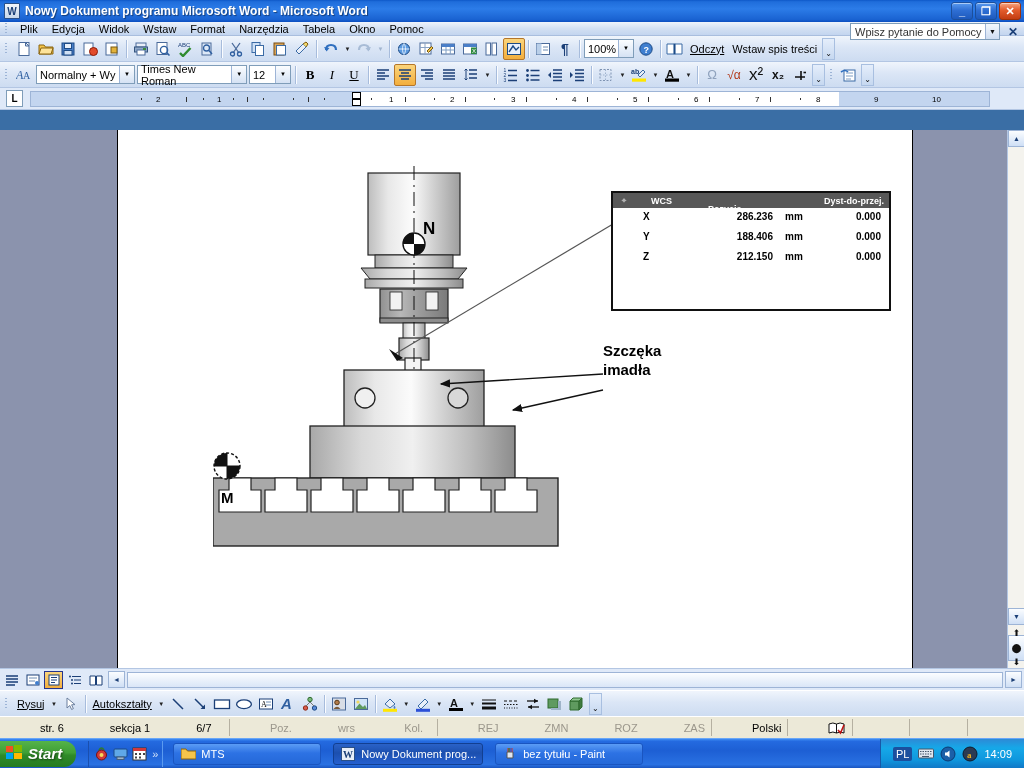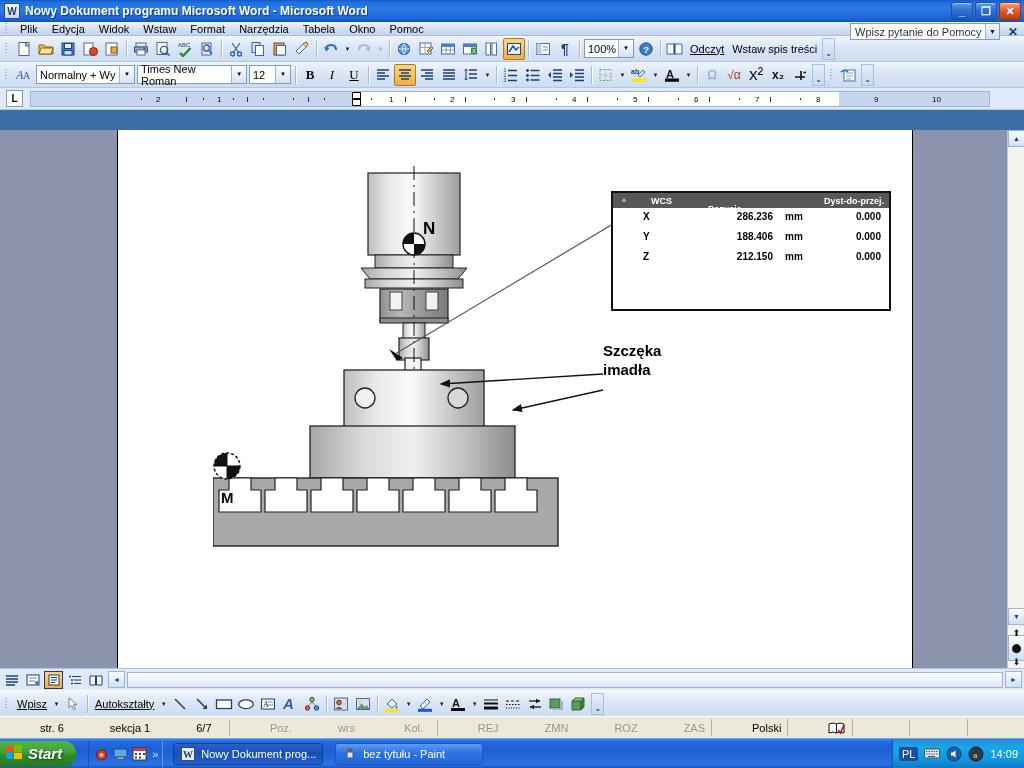--- a/index.html
+++ b/index.html
@@ -186,21 +186,21 @@
      border-left:1px solid #1a4fae; border-right:1px solid #5b9bf0; height:26px; }
   .tb-task {
     height:22px; min-width:160px; margin:0 2px; padding:0 6px;
     background:linear-gradient(to bottom,#5b9cf5,#2d72e4 45%,#2468d8);
     border:1px solid #1a55c0; border-radius:3px;
     display:flex; align-items:center; gap:5px; color:#fff; font-size:11px; cursor:pointer;
     white-space:nowrap; overflow:hidden;
   }
   .tb-task.active { background:linear-gradient(to bottom,#2a62c8,#1c4fae 45%,#245fcf); border-color:#123f91; }
   .tray {
-    margin-left:auto; height:30px; display:flex; align-items:center; gap:6px; padding:0 6px;
+    margin-left:auto; height:30px; display:flex; align-items:center; gap:6px; padding:0 12px;
     background:linear-gradient(to bottom,#2d8ad6 0%,#16a8e8 30%,#0f96dd 70%,#1174c4 100%);
     border-left:1px solid #1758a8; color:#fff; font-size:11px;
   }
   .tray .clock { font-size:11px; color:#fff; }
   .mini-icon { width:16px; height:16px; display:flex; align-items:center; justify-content:center; }
 
   
   .vscroll { position:absolute; right:0; top:130px; width:17px; height:538px;
      background:#f4f3ee; border-left:1px solid #b3c6e3; }
   .vs-btn { width:17px; height:17px; background:linear-gradient(to bottom,#fbfdff,#cfdff5);
@@ -771,21 +771,21 @@
           <path d="M1 2 h5.5 v9 h-5.5z M7.5 2 h5.5 v9 h-5.5z" fill="#fff" stroke="#1b3f77"></path>
         </svg>
     </div>
     <div class="vs-btn" style="margin-left:3px">◄</div>
     <div class="hthumb"></div>
     <div class="vs-btn" style="margin-right:2px">►</div>
   </div>
 
   <div class="drawbar">
     <span class="grip"></span>
-    <div class="tb-text" style="text-decoration:underline"><span>Wpisz</span></div>
+    <div class="tb-text" style="text-decoration:underline"><span>Rysuj</span></div>
     <div class="tb-drop">▼</div>
     <div class="ticon">
       <svg width="16" height="16">
           <path d="M4 2 L4 12 L6.8 9.5 L8.6 13.5 L10.4 12.6 L8.6 8.8 L12 8.6 Z" fill="#fff" stroke="#6b7f9e" stroke-width="1"></path>
         </svg>
     </div>
     <div class="tb-sep"></div>
     <div class="tb-text" style="text-decoration:underline"><span>Autokształty</span></div>
     <div class="tb-drop">▼</div>
     <div class="ticon">
@@ -963,20 +963,28 @@
       </span>
       <span class="mini-icon">
         <svg width="15" height="15">
             <rect x="1" y="2" width="13" height="12" fill="#fff" stroke="#333"></rect>
             <rect x="1" y="2" width="13" height="3" fill="#d03a3a"></rect>
             <path d="M3 7h2v2h-2z M7 7h2v2h-2z M11 7h2v2h-2z M3 10.5h2v2h-2z M7 10.5h2v2h-2z" fill="#444"></path>
           </svg>
       </span>
       <span style="color:#cfe0f8;font-size:11px;margin-left:2px">»</span>
     </div>
+    <div class="tb-task" style="min-width:148px">
+      <span class="mini-icon">
+        <svg width="15" height="13">
+            <path d="M0 2h5l1.5 2H15v8H0z" fill="#f5c54a" stroke="#8a6510"></path>
+          </svg>
+      </span>
+      <span>MTS</span>
+    </div>
     <div class="tb-task active" style="min-width:148px">
       <span class="mini-icon">
         <svg width="14" height="14">
             <rect x="0.5" y="0.5" width="13" height="13" fill="#e8eef8" stroke="#2a4f86"></rect>
             <text x="2" y="11" font-size="10" font-weight="bold" fill="#1b3f77" font-family="serif">W</text>
           </svg>
       </span>
       <span>Nowy Dokument prog...</span>
     </div>
     <div class="tb-task" style="min-width:148px">

